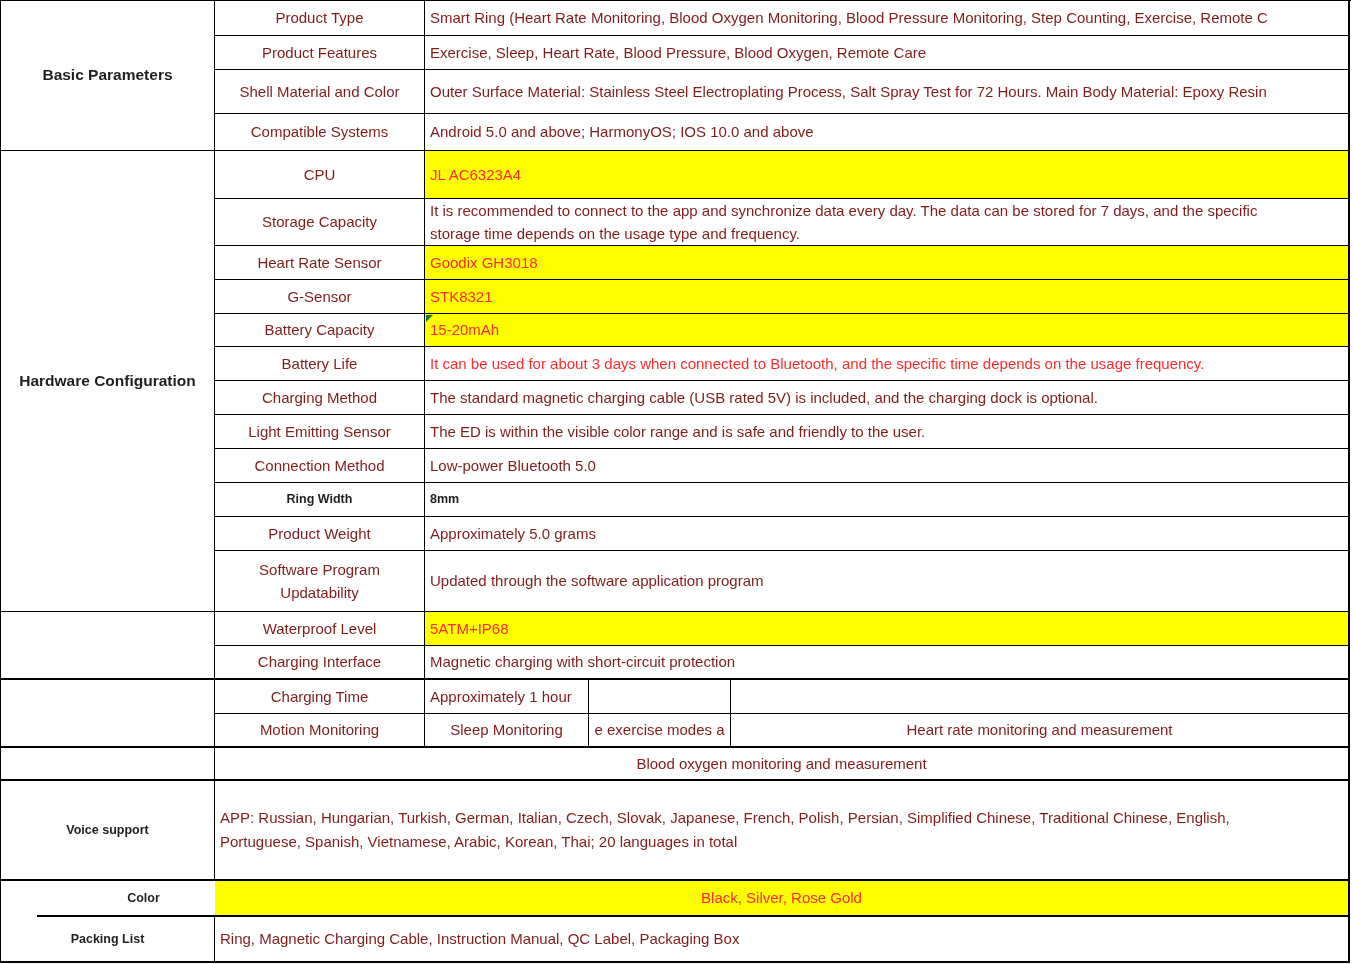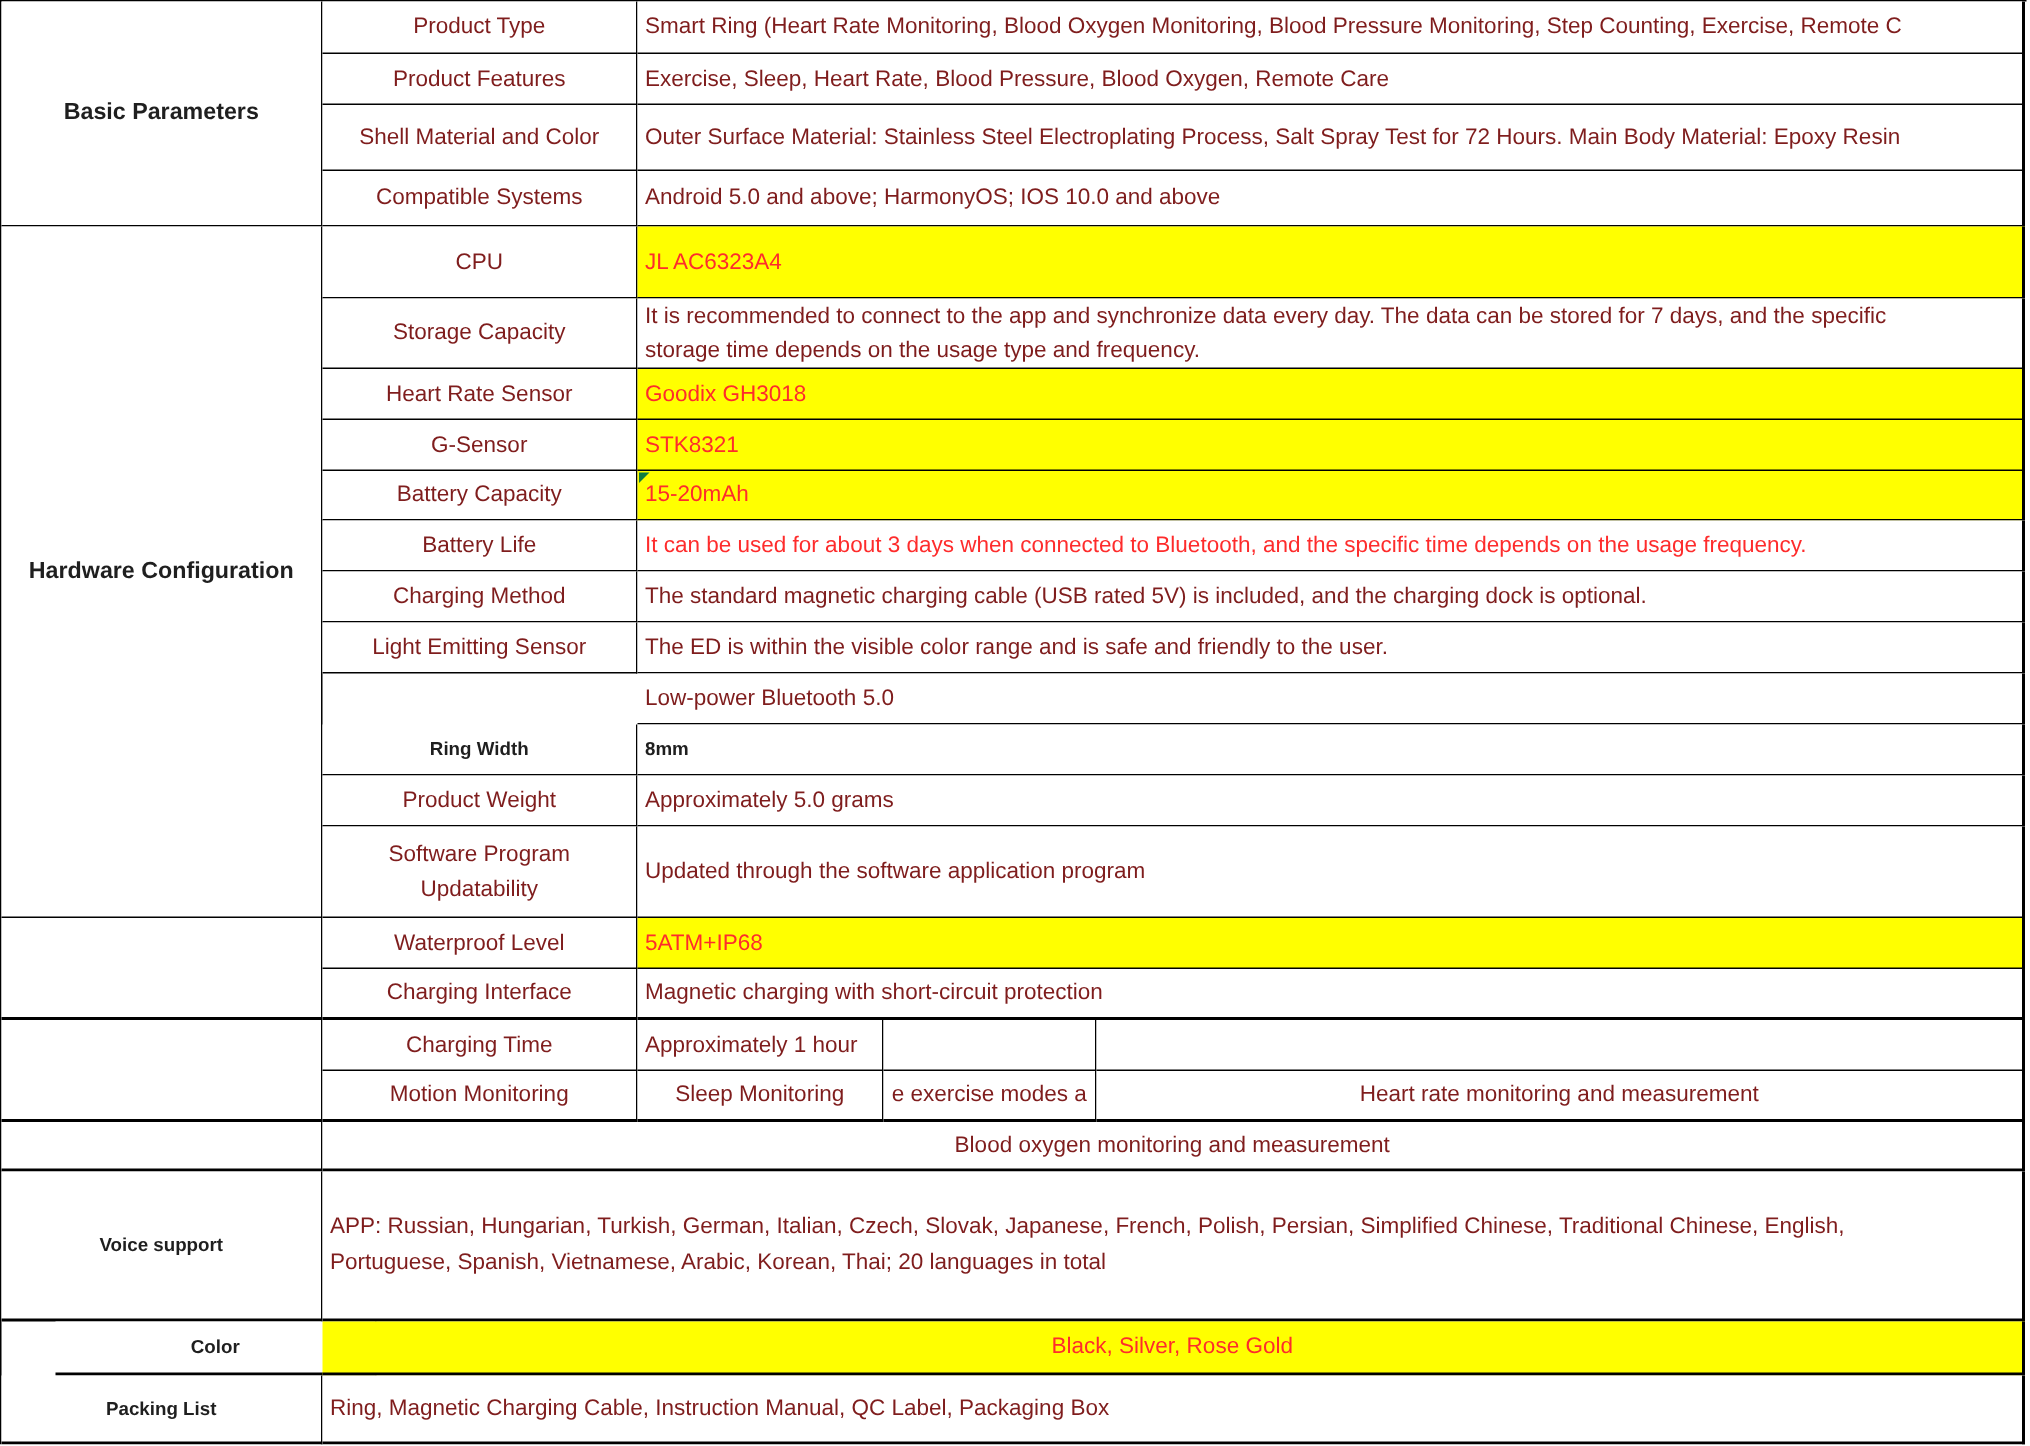--- a/index.html
+++ b/index.html
@@ -44,20 +44,21 @@
   <div class="cell center" style="left:214px;top:69px;width:210px;height:44px;">Shell Material and Color</div>
   <div class="cell center" style="left:214px;top:113px;width:210px;height:37px;">Compatible Systems</div>
   <div class="cell center" style="left:214px;top:150px;width:210px;height:48px;">CPU</div>
   <div class="cell center" style="left:214px;top:198px;width:210px;height:47px;">Storage Capacity</div>
   <div class="cell center" style="left:214px;top:245px;width:210px;height:34px;">Heart Rate Sensor</div>
   <div class="cell center" style="left:214px;top:279px;width:210px;height:34px;">G-Sensor</div>
   <div class="cell center" style="left:214px;top:313px;width:210px;height:33px;">Battery Capacity</div>
   <div class="cell center" style="left:214px;top:346px;width:210px;height:34px;">Battery Life</div>
   <div class="cell center" style="left:214px;top:380px;width:210px;height:34px;">Charging Method</div>
   <div class="cell center" style="left:214px;top:414px;width:210px;height:34px;">Light Emitting Sensor</div>
+  <div class="cell center" style="left:214px;top:448px;width:210px;height:34px;">Connection Method</div>
   <div class="cell center sb" style="left:214px;top:482px;width:210px;height:34px;">Ring Width</div>
   <div class="cell center" style="left:214px;top:516px;width:210px;height:34px;">Product Weight</div>
   <div class="cell center wrapnarrow" style="left:214px;top:550px;width:210px;height:61px;">Software Program Updatability</div>
   <div class="cell center" style="left:214px;top:611px;width:210px;height:34px;">Waterproof Level</div>
   <div class="cell center bb2" style="left:214px;top:645px;width:210px;height:34px;">Charging Interface</div>
   <div class="cell center" style="left:214px;top:679px;width:210px;height:34px;">Charging Time</div>
   <div class="cell center bb2" style="left:214px;top:713px;width:210px;height:34px;">Motion Monitoring</div>
 
   <div class="cell left nowrap br2" style="left:424px;top:0;width:925px;height:35px;">Smart Ring (Heart Rate Monitoring, Blood Oxygen Monitoring, Blood Pressure Monitoring, Step Counting, Exercise, Remote C</div>
   <div class="cell left nowrap br2" style="left:424px;top:35px;width:925px;height:34px;">Exercise, Sleep, Heart Rate, Blood Pressure, Blood Oxygen, Remote Care</div>

